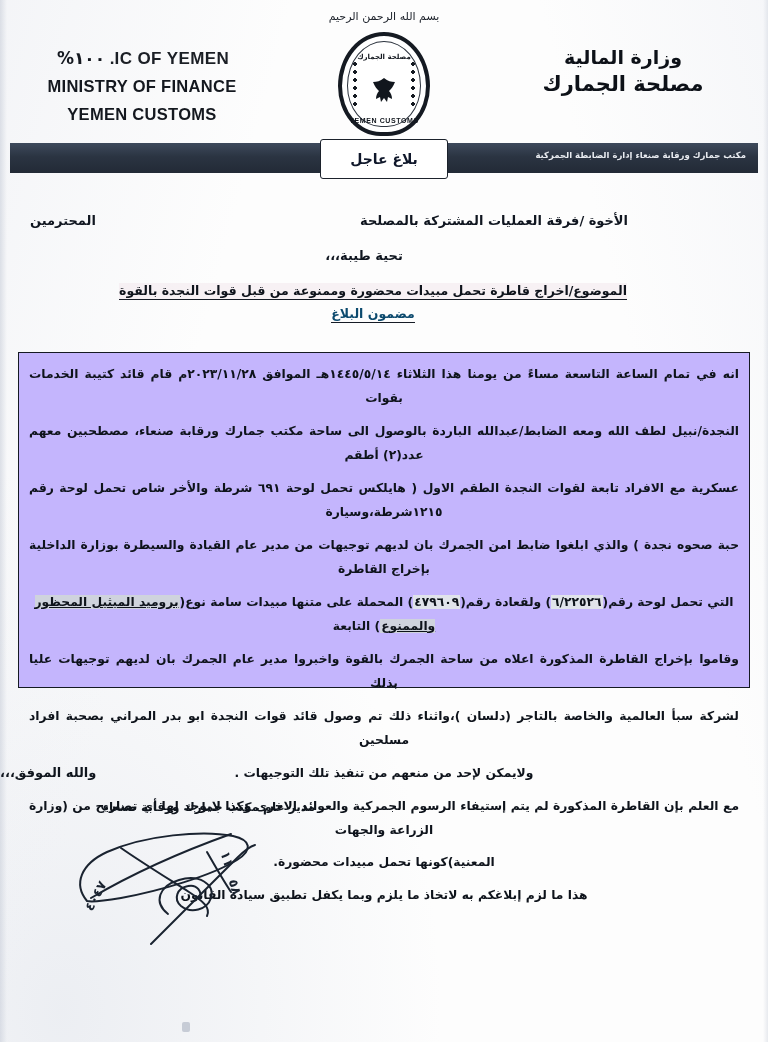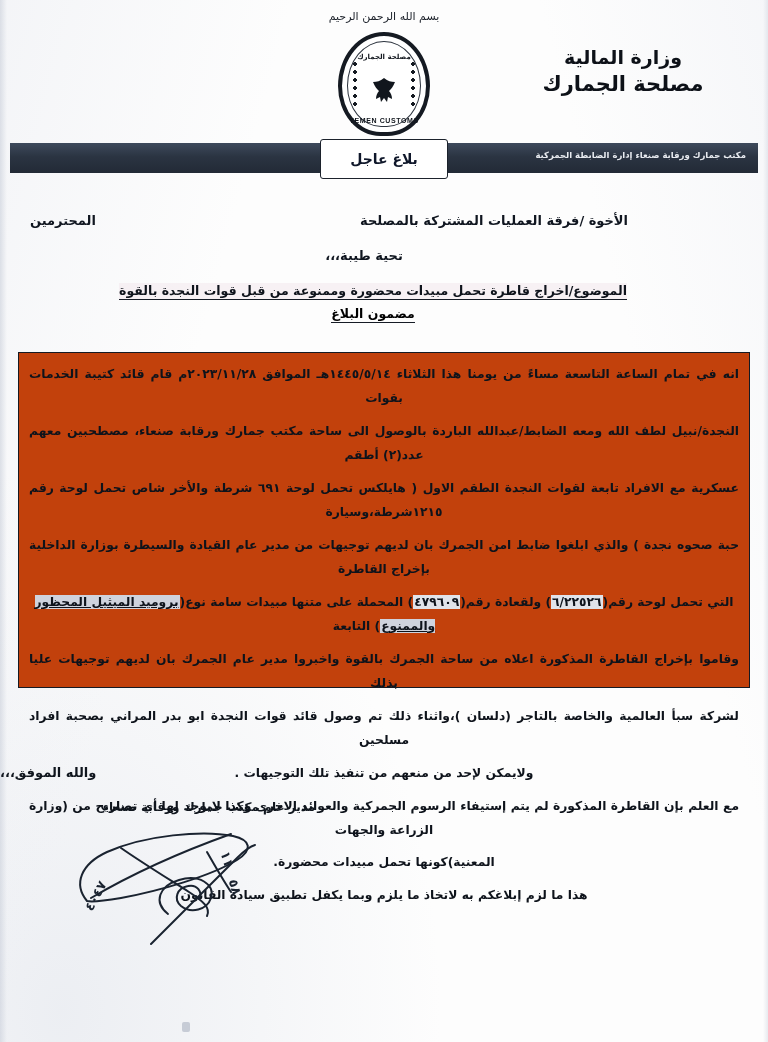--- a/index.html
+++ b/index.html
@@ -264,34 +264,34 @@
     left: 0;
     right: 0;
     text-align: center;
     padding-right: 22px;
   }
   .content-label .line {
     display: inline-block;
     font-size: 12.5px;
     font-weight: bold;
     font-family: "DejaVu Sans", sans-serif;
-    color: #000000;
+    color: #0c4a6e;
     border-bottom: 1.4px solid #161c26;
     padding-bottom: 1px;
   }
 
   
   .body-box {
     position: absolute;
     top: 352px;
     left: 18px;
     right: 18px;
     height: 336px;
     border: 1.4px solid #151a23;
-    background: #c2410c;
+    background: #c4b5fd;
     padding: 10px 10px 8px 10px;
     box-sizing: border-box;
   }
   .body-box p {
     margin: 0 0 9px 0;
     font-size: 12.3px;
     line-height: 1.95;
     font-weight: bold;
     font-family: "DejaVu Sans", sans-serif;
     color: #0e131b;
@@ -382,20 +382,28 @@
 
 <div class="page">
   <div class="scan-wash"></div>
   <div class="edge-left"></div>
   <div class="edge-right"></div>
 
   <div class="header">
 
     <div class="basmala">بسم الله الرحمن الرحيم</div>
 
+    <div class="hdr-en">
+      <div class="l1">
+        <span class="pct">%١٠٠</span>
+        <span class="clip">‎.IC OF YEMEN</span>
+      </div>
+      <div class="l2">MINISTRY OF FINANCE</div>
+      <div class="l3">YEMEN CUSTOMS</div>
+    </div>
 
     <div class="emblem">
       <div class="oval"></div>
       <div class="oval-inner"></div>
       <div class="dots-l"></div>
       <div class="dots-r"></div>
       <div class="top-ar">مصلحة الجمارك</div>
       <div class="bird">
         <svg width="34" height="30" viewBox="0 0 34 30" aria-hidden="true">
           <path d="M17 2 C13 5, 10 6, 6 6 C8 11, 10 13, 12 15 C10 17, 9 20, 9 23 L13 21 L14 26 L17 22 L20 26 L21 21 L25 23 C25 20, 24 17, 22 15 C24 13, 26 11, 28 6 C24 6, 21 5, 17 2 Z" fill="#11161d"></path>

